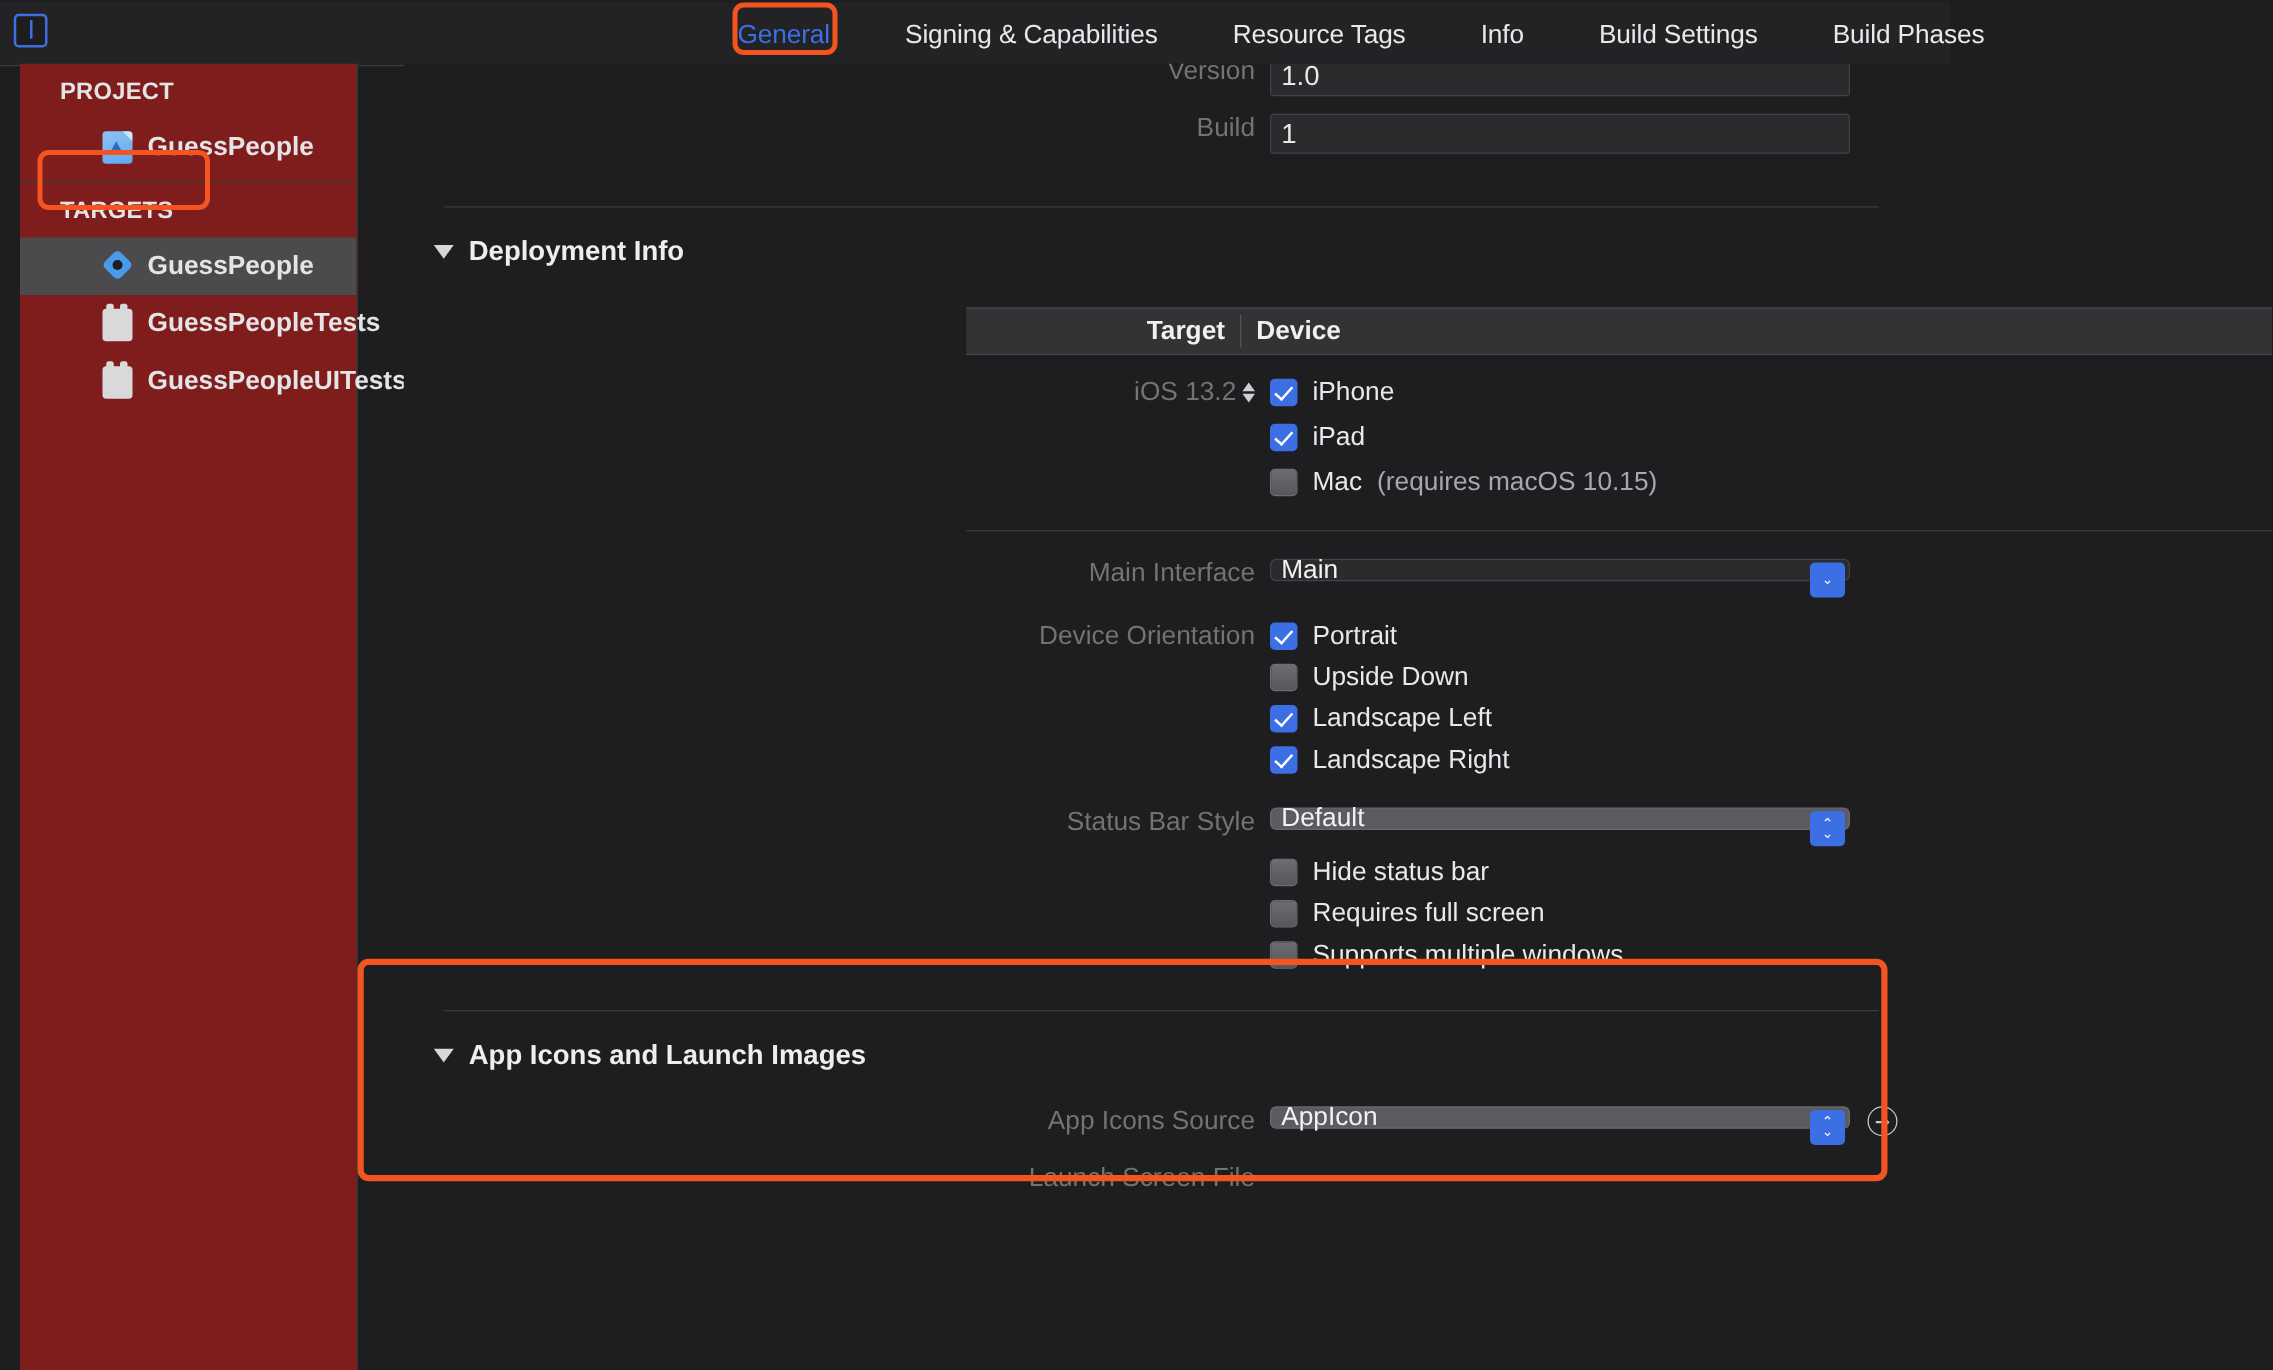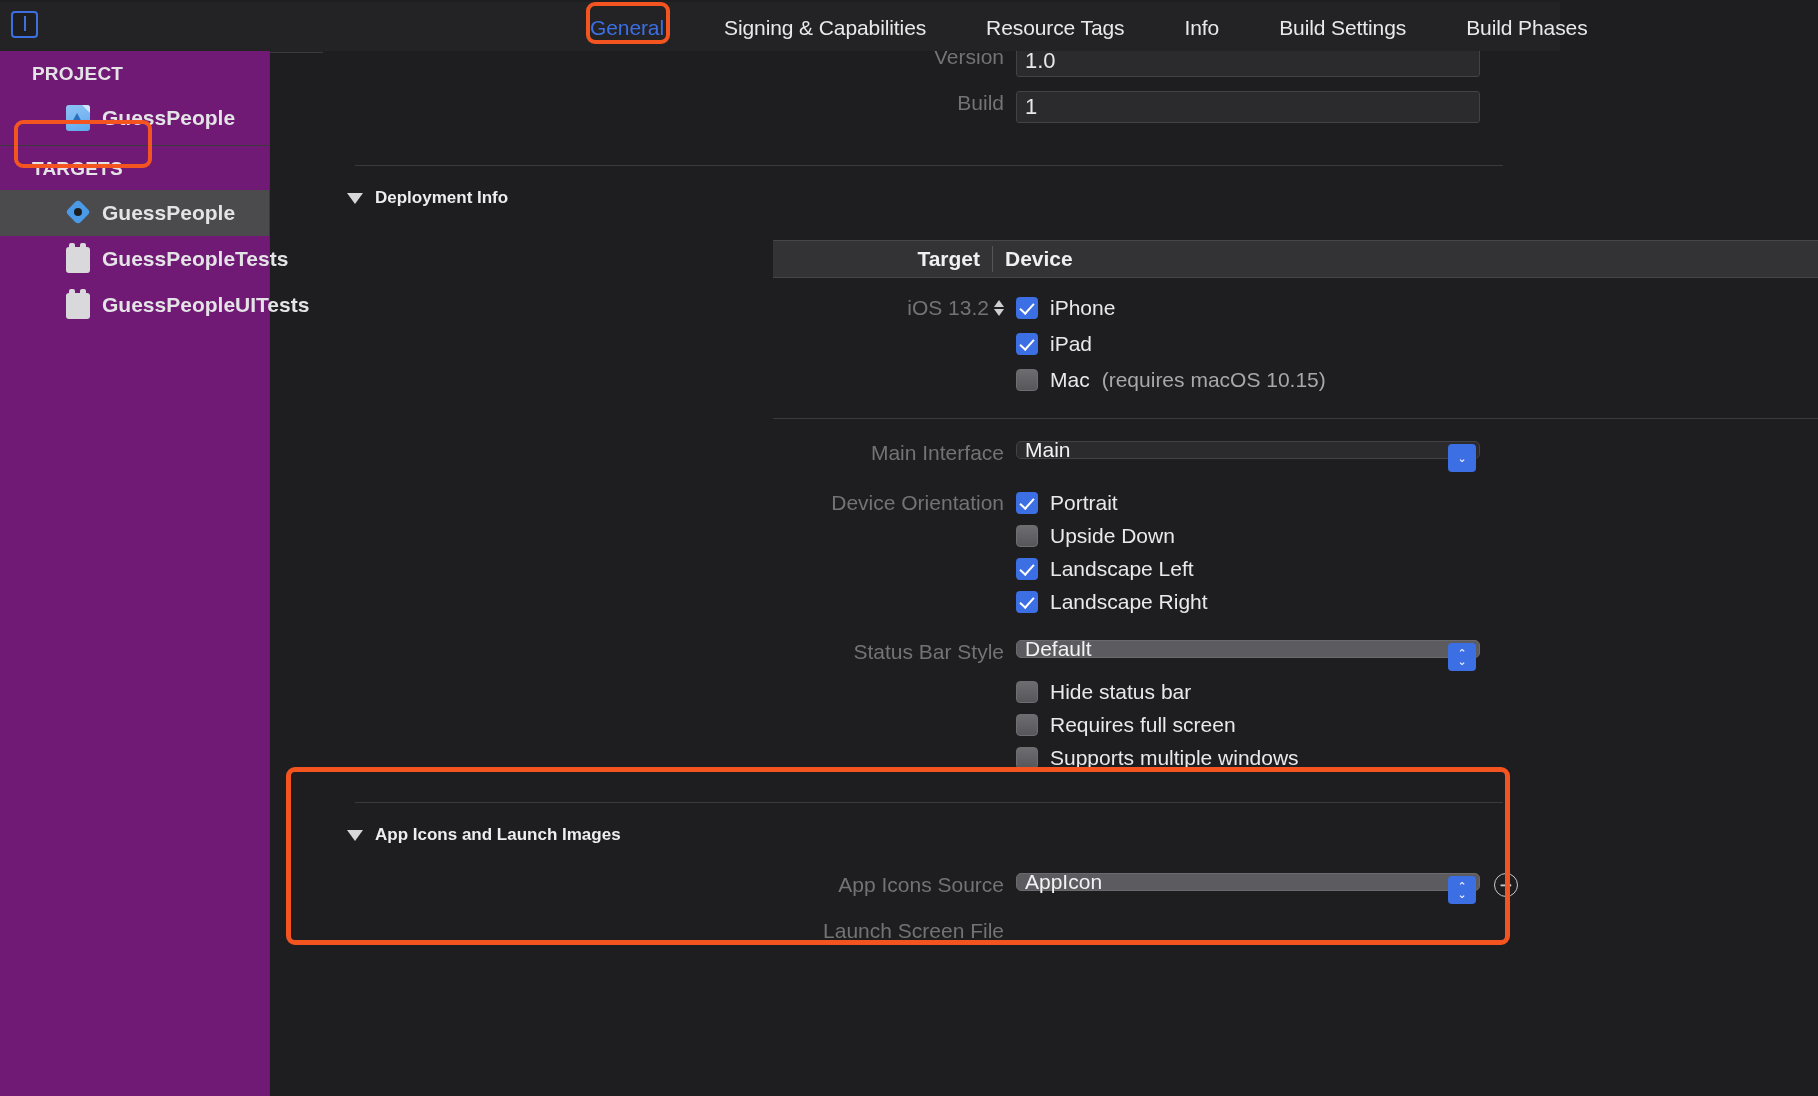--- a/index.html
+++ b/index.html
@@ -85,25 +85,25 @@
     width: 84px;
     height: 42px;
     border: 4px solid #f4541f;
     border-radius: 9px;
     pointer-events: none;
   }
 
   
   .sidebar {
     position: absolute;
-    left: 0;
+    left: 16px;
     top: 51px;
     width: 270px;
     height: 1045px;
-    background: #701a75;
+    background: #7f1d1d;
     border-right: 1px solid #3a3a3d;
   }
 
   .side-section-title {
     font-size: 19px;
     font-weight: bold;
     color: #e4e4e7;
     padding: 12px 0 10px 32px;
     letter-spacing: 0.2px;
   }
@@ -289,21 +289,21 @@
   .hdiv {
     height: 1px;
     background: #3a3a3d;
     width: 1148px;
     margin-left: 32px;
   }
 
   .disclosure {
     display: flex;
     align-items: center;
-    font-size: 17px;
+    font-size: 22px;
     font-weight: bold;
     color: #eeeef0;
     gap: 12px;
   }
   .tri {
     width: 0; height: 0;
     border-left: 8px solid transparent;
     border-right: 8px solid transparent;
     border-top: 11px solid #d7d7da;
   }

